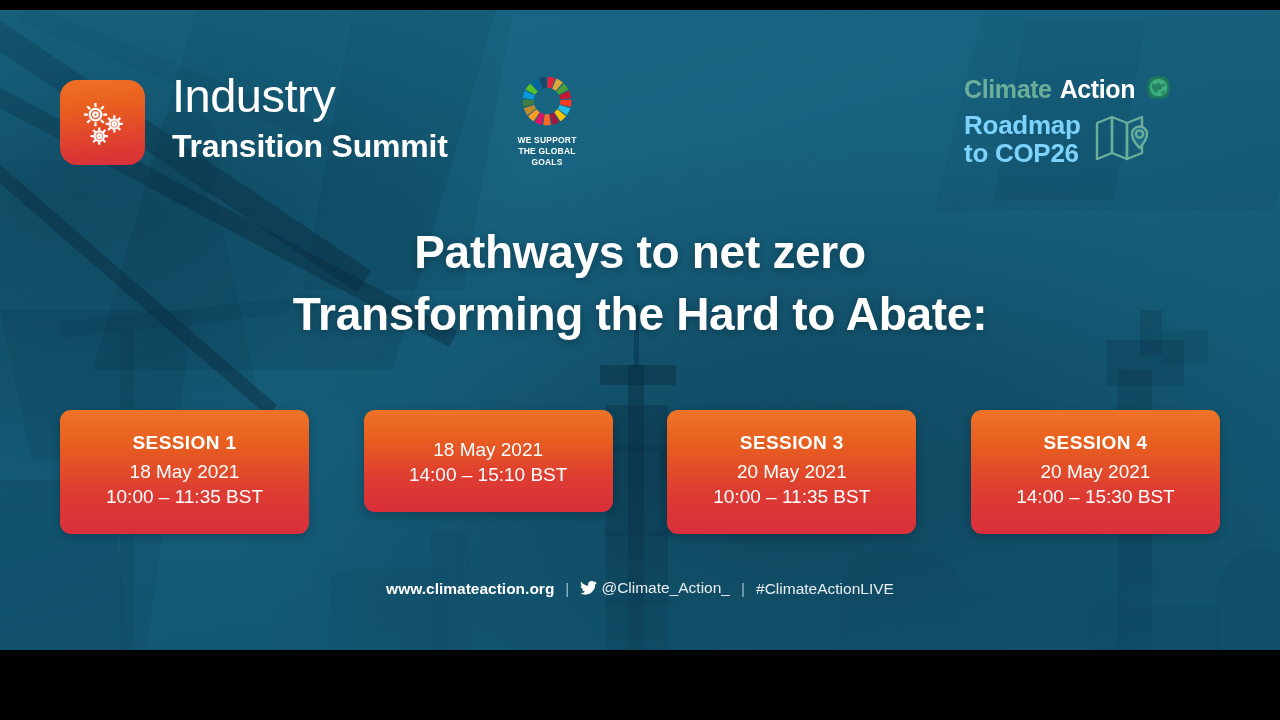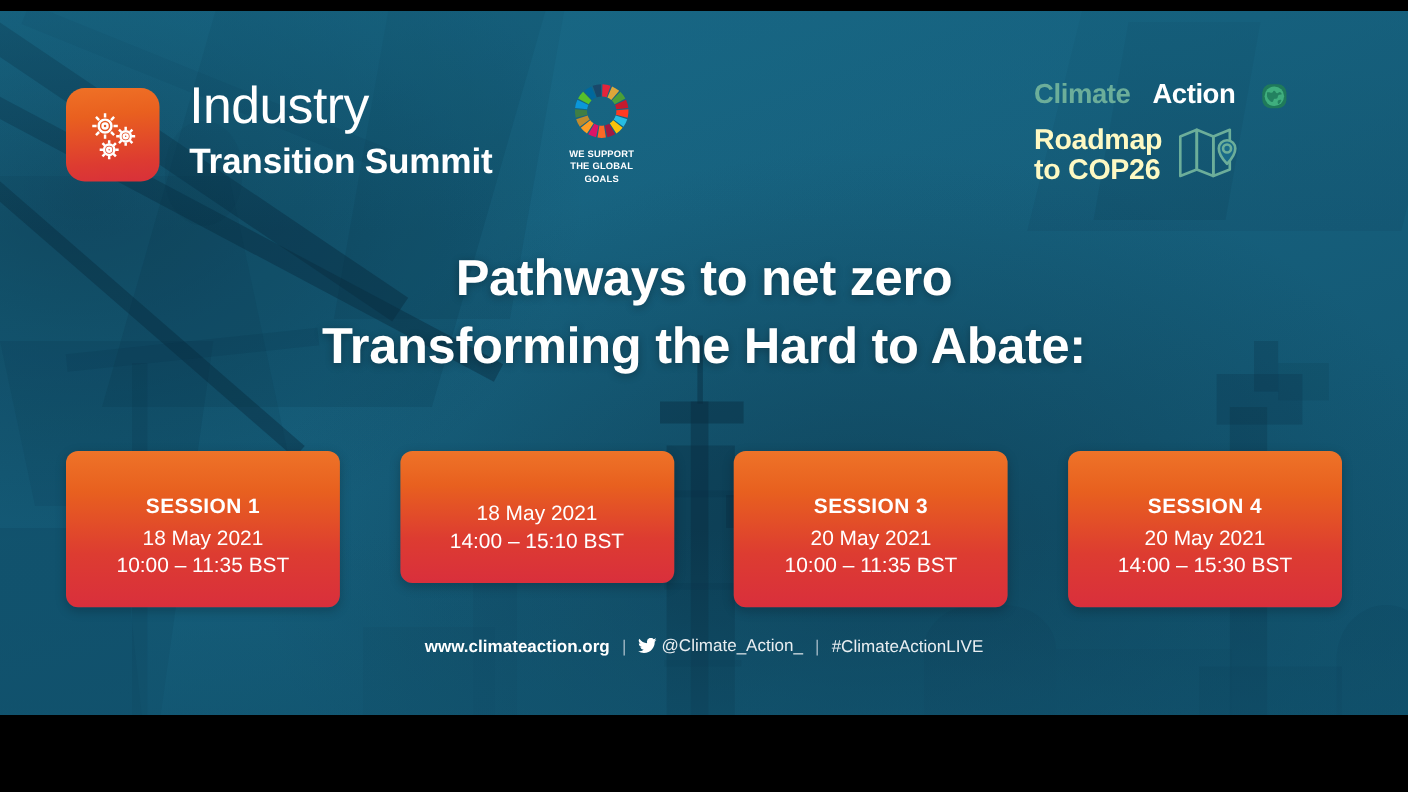--- a/index.html
+++ b/index.html
@@ -103,45 +103,45 @@
 
   .its-text{ position:absolute; left:172px; top:62px; color:#fff; line-height:1; }
   .its-1{ font-size:47px; font-weight:300; letter-spacing:-0.5px; }
   .its-2{ font-size:32px; font-weight:700; margin-top:11px; letter-spacing:-0.2px; }
 
   .sdg{ position:absolute; left:505px; top:62px; width:84px; text-align:center; }
   .sdg svg{ display:block; margin:0 auto; }
   .sdg-cap{ color:#fff; font-size:8.5px; font-weight:700; line-height:1.32; margin-top:5px; letter-spacing:.2px; }
 
   .ca{ position:absolute; right:52px; top:64px; text-align:left; }
-  .ca-row1{ display:flex; align-items:flex-start; gap:22px; line-height:1; }
+  .ca-row1{ display:flex; align-items:center; gap:10px; line-height:1; }
   .ca-climate{ color:#6cae9a; font-size:25px; font-weight:700; letter-spacing:-0.4px; }
   .ca-action{ color:#ffffff; font-size:25px; font-weight:700; letter-spacing:-0.4px; margin-left:-2px;}
   .ca-row2{ display:flex; align-items:center; gap:14px; margin-top:7px; }
-  .ca-rm{ color:#fef9c3; font-size:26px; font-weight:700; line-height:1.08; letter-spacing:-0.3px; }
+  .ca-rm{ color:#7dd3fc; font-size:26px; font-weight:700; line-height:1.08; letter-spacing:-0.3px; }
 
   
   .title{
     position:absolute; left:0; top:212px; width:1280px;
     text-align:center; color:#fff;
     font-size:46px; font-weight:700; line-height:1.34;
     letter-spacing:-0.3px;
     text-shadow:0 2px 8px rgba(0,0,0,0.30);
   }
 
   
   .sessions{
     position:absolute; left:60px; top:400px; width:1160px;
     display:flex; justify-content:space-between; align-items:flex-start;
   }
   .card{
     width:249px; border-radius:11px;
     background:linear-gradient(180deg,#ee7328 0%,#e8601f 26%,#dd3c31 66%,#d92f3c 100%);
     color:#fff; text-align:center;
-    padding:40px 10px 26px;
+    padding:22px 10px 26px;
     box-shadow:0 3px 10px rgba(0,0,0,0.22);
   }
   .card-title{ font-size:19px; font-weight:700; letter-spacing:.4px; }
   .card-date{ font-size:19px; font-weight:400; margin-top:7px; }
   .card-time{ font-size:19px; font-weight:400; margin-top:3px; }
 
   
   .footer{
     position:absolute; left:0; top:569px; width:1280px;
     display:flex; justify-content:center; align-items:center; gap:11px;

